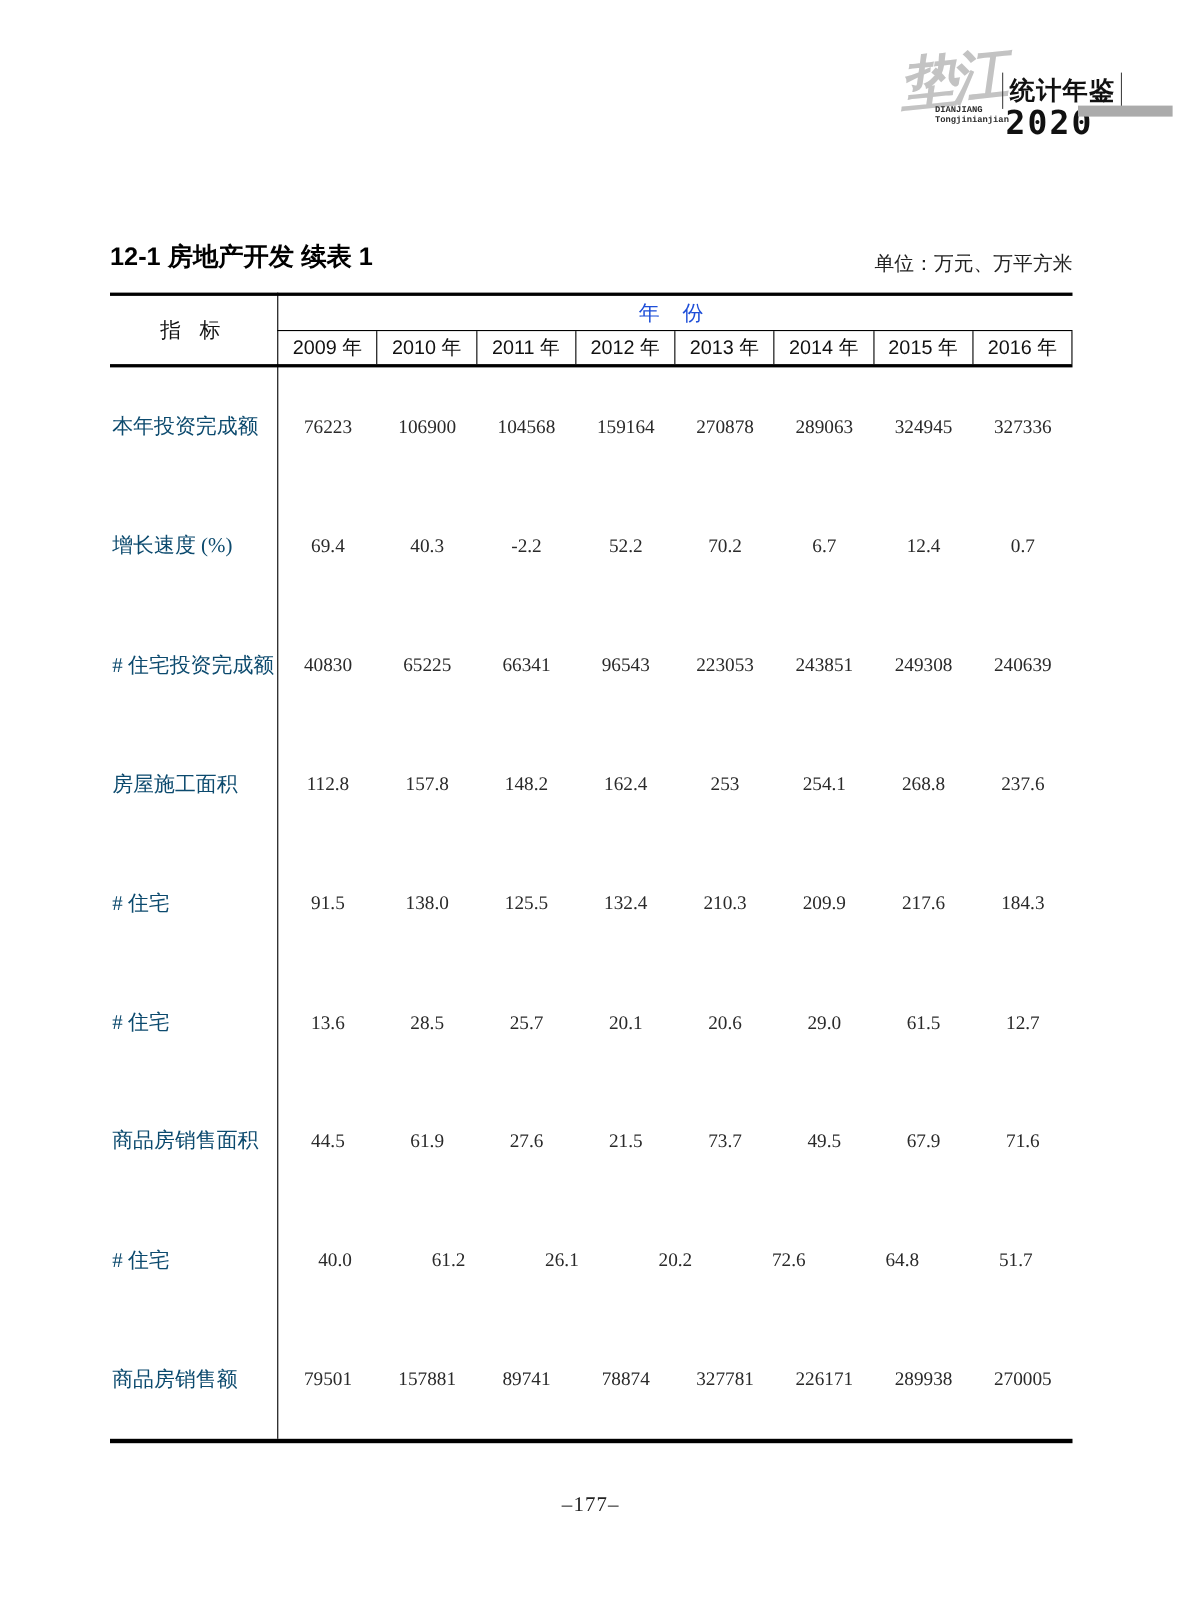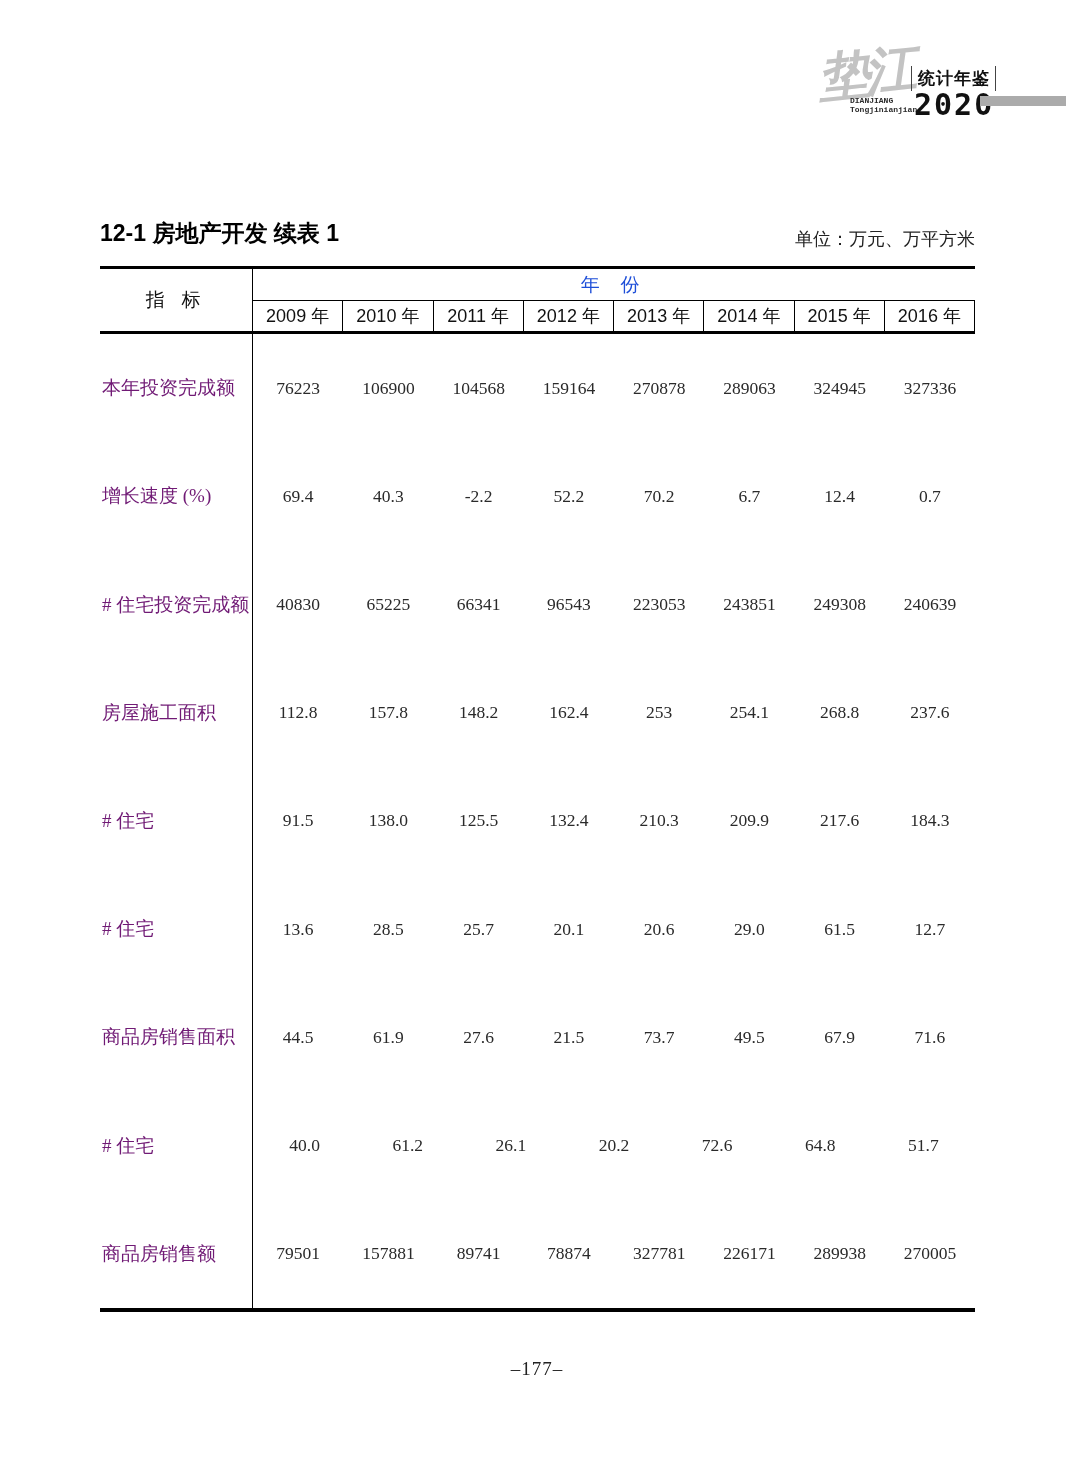--- a/index.html
+++ b/index.html
@@ -8,21 +8,21 @@
 
   
   .logo{position:absolute;left:810px;top:48px;width:260px;height:80px;}
   .logo-calligraphy{position:absolute;left:8px;top:-2px;width:110px;
         font-family:"DejaVu Serif", serif;font-size:52px;font-weight:bold;font-style:italic;
         color:#c3c3c3;transform:rotate(-6deg);letter-spacing:-6px;line-height:1;}
   .logo-romanized{position:absolute;left:40px;top:48px;width:72px;
         font-family:Liberation Mono, monospace;font-weight:bold;color:#2b2b2b;
         font-size:8px;line-height:1.15;}
   .logo-right{position:absolute;left:101px;top:18px;}
-  .logo-yearbook{font-family:"Liberation Sans", sans-serif;font-weight:bold;font-size:17px;
+  .logo-yearbook{font-family:"Liberation Sans", sans-serif;font-weight:bold;font-size:23px;
         color:#111;border-left:1px solid #444;border-right:1px solid #444;
         padding:1px 5px 1px 6px;letter-spacing:1px;}
   .logo-year{font-family:"DejaVu Sans Mono", monospace;font-weight:bold;font-size:30px;
         color:#111;letter-spacing:2px;line-height:0.9;padding-left:3px;}
   .logo-bar{position:absolute;left:170px;top:48px;width:86px;height:10px;background:#ababab;}
 
   
   .page-title{position:absolute;left:100px;top:218px;
         font-family:"Liberation Sans", sans-serif;font-weight:bold;font-size:23px;color:#000;}
   .unit-note{position:absolute;right:99px;top:227px;font-size:18px;color:#222;}
@@ -44,21 +44,21 @@
         font-size:19px;letter-spacing:8px;color:#1d4ed8;}
   .yearrow{position:absolute;left:153px;top:35px;width:722px;height:30px;display:flex;}
   .yearcell{flex:1;display:flex;align-items:center;justify-content:center;
         border-right:1px solid #000;
         font-family:"Liberation Sans", sans-serif;font-size:18px;color:#111;}
 
   .tbody{position:absolute;left:0;top:68px;width:875px;height:974px;
         display:flex;flex-direction:column;}
   .trow{flex:1;position:relative;}
   .tlabel{position:absolute;left:2px;top:0;bottom:0;width:150px;
-        display:flex;align-items:center;font-size:19px;color:#701a75;}
+        display:flex;align-items:center;font-size:19px;color:#0c4a6e;}
   .tvalues{position:absolute;left:153px;right:0;top:0;bottom:0;display:flex;}
   .tval{flex:1;display:flex;align-items:center;justify-content:center;
         font-size:17.5px;color:#2a2a2a;}
 
   
   .page-number{position:absolute;left:0;top:1358px;width:1074px;text-align:center;
         font-size:19px;color:#222;letter-spacing:1px;}
 </style>
 </head>
 <body>

